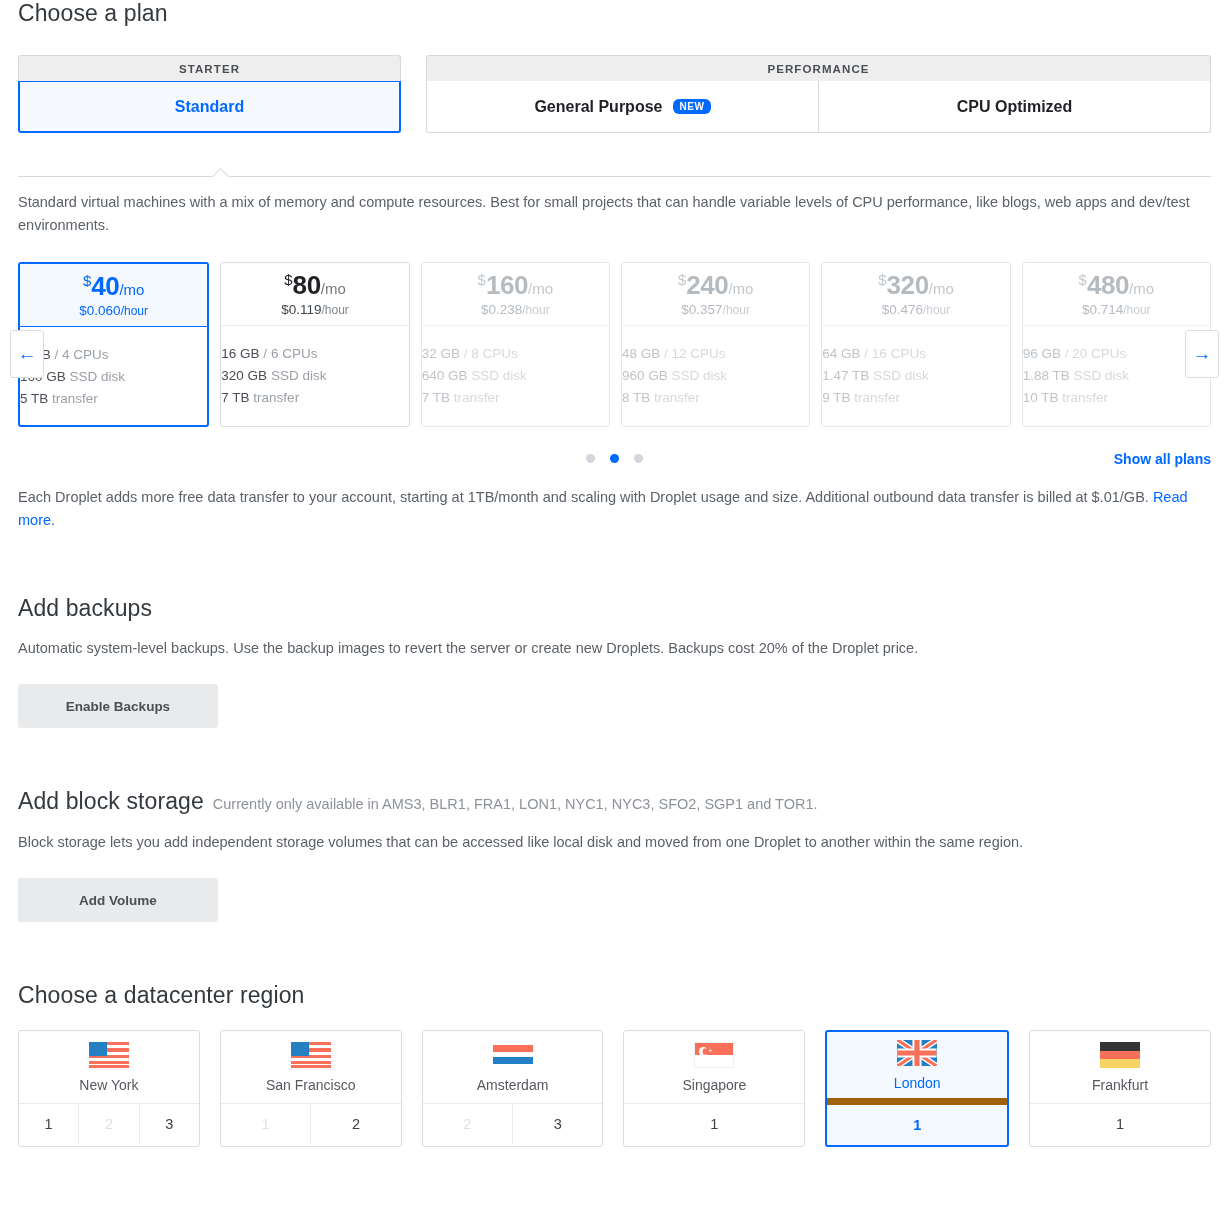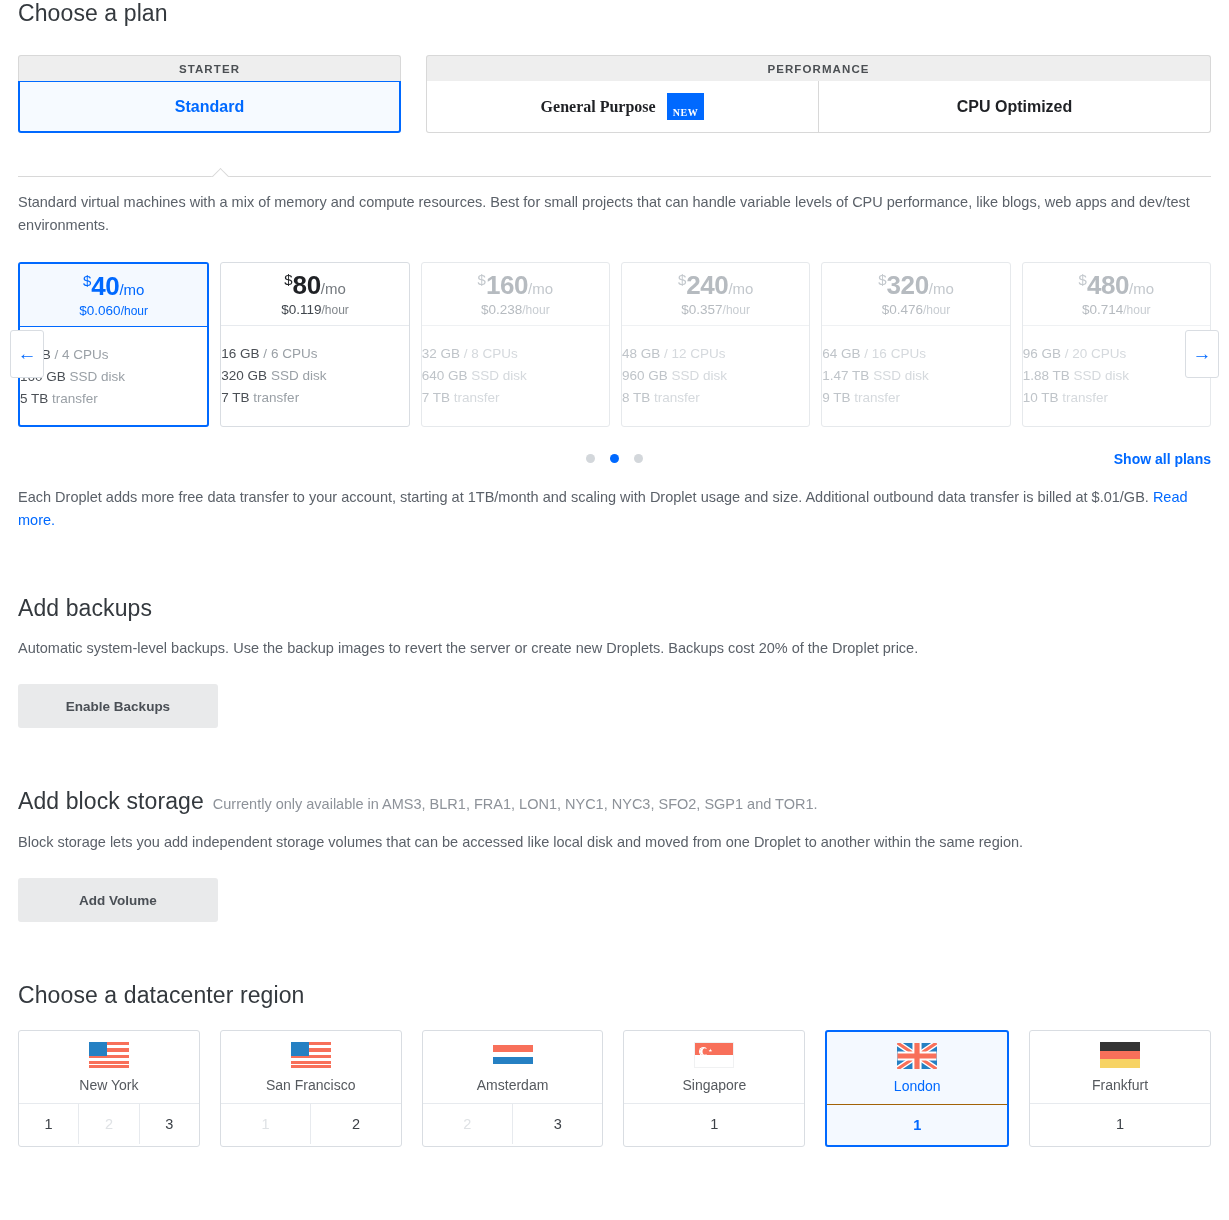--- a/index.html
+++ b/index.html
@@ -54,35 +54,35 @@
     align-items: center;
     justify-content: center;
     gap: 11px;
     font-size: 16px;
     font-weight: bold;
     color: #1f2125;
     border-radius: 0 0 3px 3px;
     cursor: pointer;
   }
   .tab + .tab { border-left: none; border-radius: 0 0 3px 0; }
-  .tab.first-of-pair { border-radius: 0 0 0 3px; font-family: Liberation Serif, serif; }
+  .tab.first-of-pair { border-radius: 0 0 0 3px; }
   .tab.selected {
     background: #f6faff;
     border: 2px solid #0069ff;
     border-top: 1px solid #0069ff;
     color: #0069ff;
   }
   .new-badge {
     background: #0069ff;
     color: #ffffff;
     font-size: 10px;
     font-weight: bold;
     letter-spacing: .6px;
-    padding: 15px 6px 2px;
-    border-radius: 0;
+    padding: 3px 6px 2px;
+    border-radius: 6px;
     line-height: 1;
   }
 
   
   .separator-wrap {
     position: relative;
     height: 30px;
     margin-top: 28px;
   }
   .separator-line {
@@ -275,21 +275,21 @@
   .region.selected { border: 2px solid #0069ff; background: #f4f9ff; }
   .region-top {
     height: 73px;
     display: flex;
     flex-direction: column;
     align-items: center;
     justify-content: center;
     gap: 9px;
     border-bottom: 1px solid #e7eaee;
   }
-  .region.selected .region-top { border-bottom: 1px solid #a16207; }
+  .region.selected .region-top { border-bottom: 7px solid #a16207; }
   .region-name { font-size: 14px; color: #55595e; }
   .region.selected .region-name { color: #0069ff; }
   .region-nums { display: flex; }
   .region-num {
     flex: 1;
     height: 40px;
     display: flex;
     align-items: center;
     justify-content: center;
     font-size: 14.5px;

